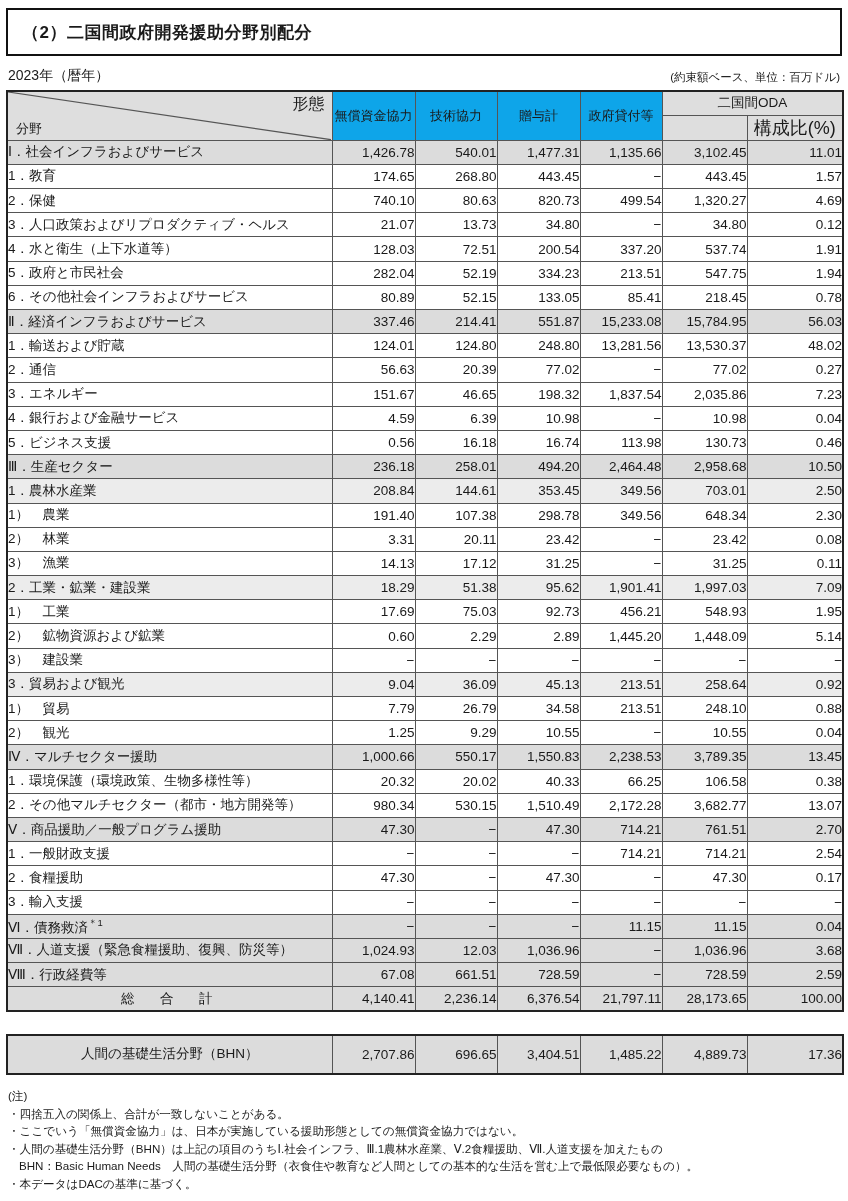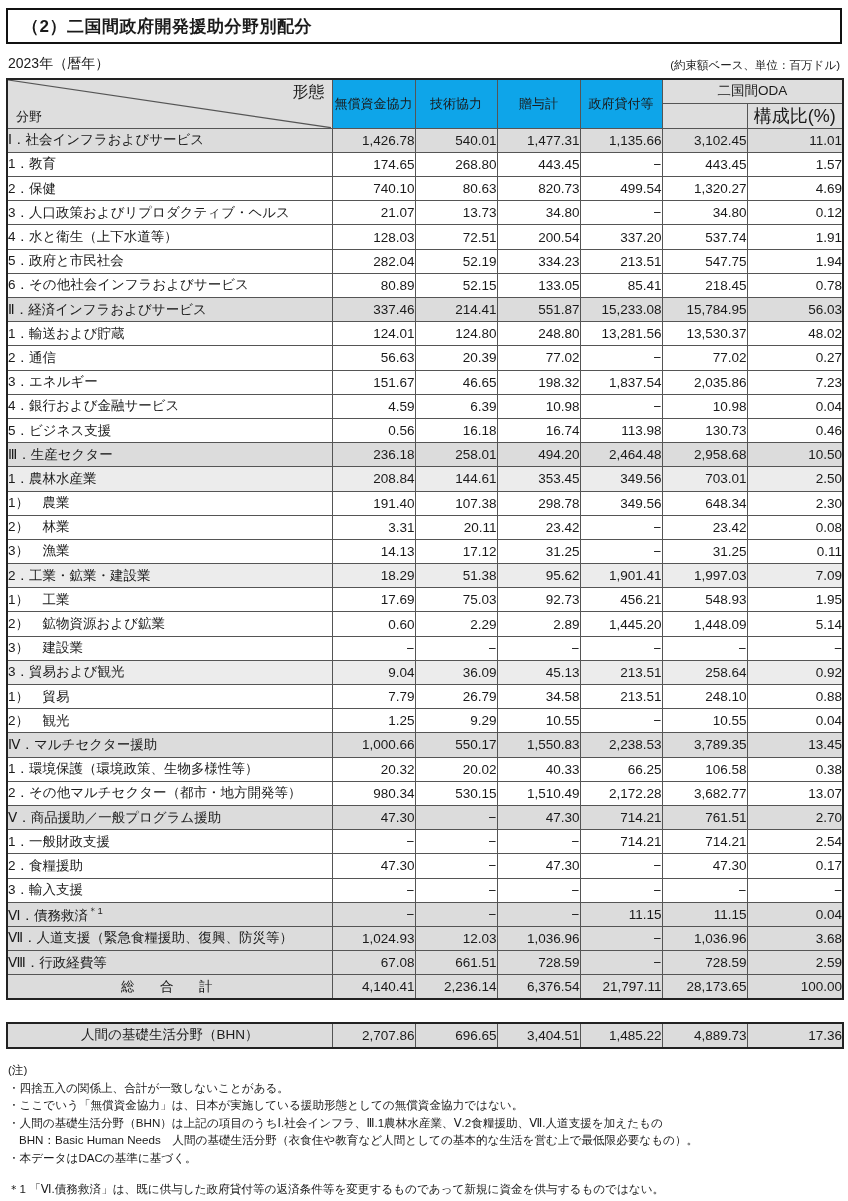--- a/index.html
+++ b/index.html
@@ -12,21 +12,21 @@
     font-family: "Liberation Sans", "DejaVu Sans", sans-serif;
     color: #1a1a1a;
     -webkit-font-smoothing: antialiased;
   }
   .page { position: relative; width: 848px; height: 1201px; padding: 0 6px; }
 
   
   .title-box {
     margin: 8px 0 0 0;
     border: 2px solid #111;
-    height: 36px;
+    height: 48px;
     display: flex; align-items: center;
     padding-left: 14px;
   }
   .title-box .title-text {
     font-size: 17px; font-weight: bold; letter-spacing: .5px;
   }
 
   
   .sub-row {
     display: flex; align-items: flex-end; justify-content: space-between;
@@ -105,21 +105,21 @@
   
   table.bhntable {
     width: 836px;
     border-collapse: collapse;
     table-layout: fixed;
     margin-top: 22px;
     font-size: 13px;
   }
   table.bhntable td {
     border: 1px solid #555;
-    height: 25px;
+    height: 39px;
     padding: 0;
     background: #dcdcdc;
     vertical-align: middle;
     font-weight: normal;
   }
   td.bhn-label { text-align: center; font-size: 13.5px; }
 
   
   .notes {
     margin-top: 12px;

